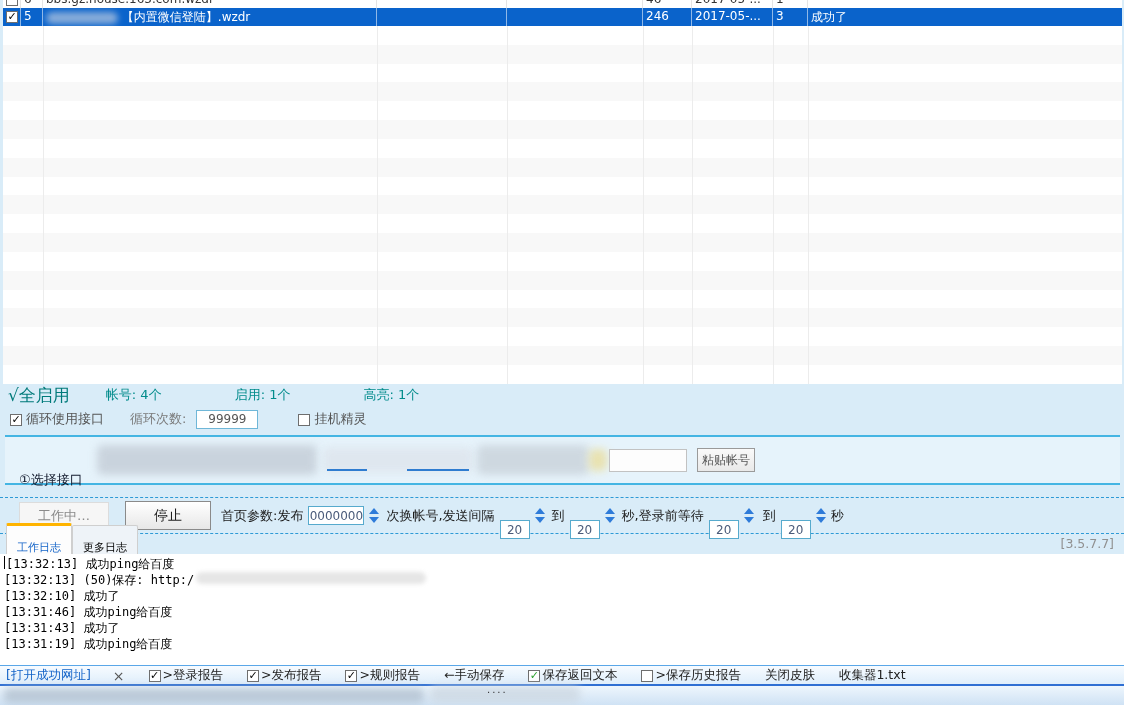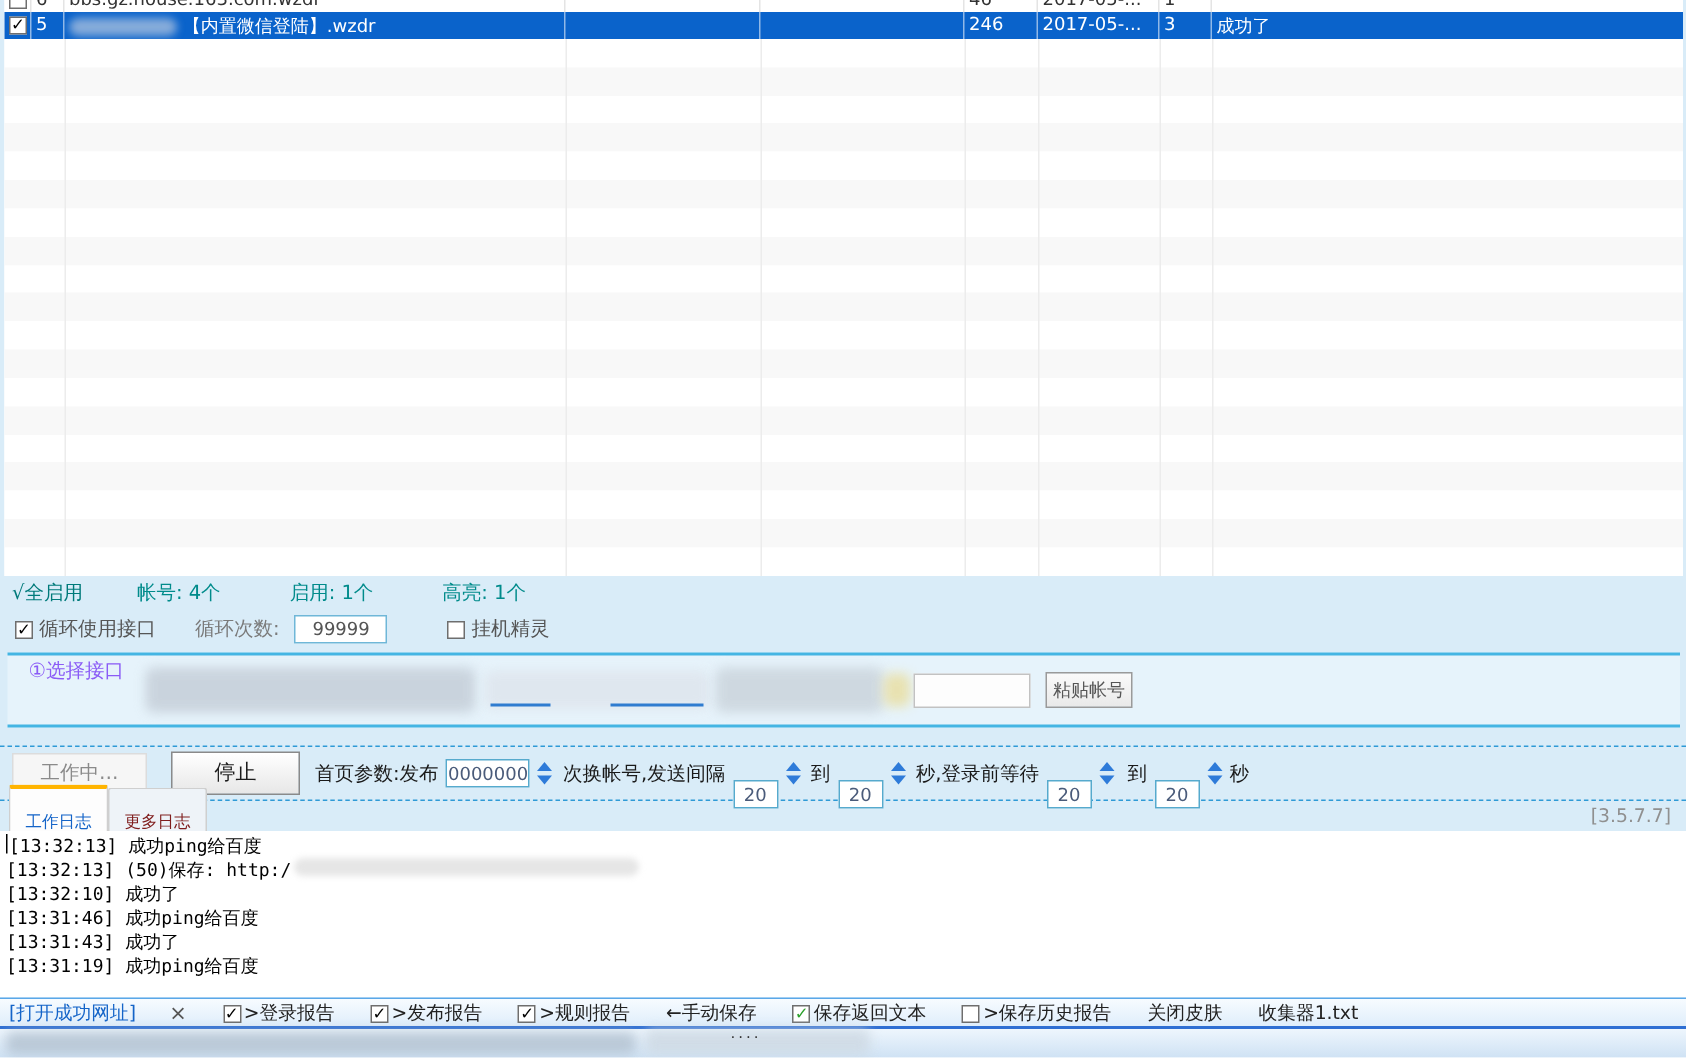--- a/index.html
+++ b/index.html
@@ -40,36 +40,36 @@
     background:#9db9dd; filter:blur(3px); opacity:.85;
   }
   .t-body { position:relative; height:358px; overflow:hidden; }
   .e-row { width:100%; }
   .e-row.odd { background:#ffffff; }
   .e-row.even { background:#f8f8f8; }
   .grid-line { position:absolute; top:0; bottom:0; width:1px; background:#ececec; }
   
   .panel { position:absolute; top:384px; left:0; right:0; bottom:0; background:#d9ecf8; }
   .acct-row { position:absolute; top:2px; left:8px; height:18px; display:flex; align-items:center; gap:36px; }
-  .enable-all { color:#007a7a; font-size:13px; }
+  .enable-all { color:#007a7a; font-size:17px; }
   .stat { color:#008b8b; font-size:13px; }
   .loop-row { position:absolute; top:24px; left:10px; height:22px; display:flex; align-items:center; }
   .loop-row label { color:#555; margin-left:4px; }
   .loop-count-label { color:#7a7a7a; margin-left:26px; }
   .loop-input {
     width:62px; height:19px; margin-left:10px; background:#fff; border:1px solid #6fb7d8;
     text-align:center; font-size:12px; color:#555; font-family:"DejaVu Sans", sans-serif;
   }
   .hang-cb { margin-left:40px; }
   
   .iface-bar {
     position:absolute; top:51px; left:5px; right:4px; height:50px;
     background:#e6f3fb; border-top:2px solid #44b5e3; border-bottom:2px solid #44b5e3;
   }
-  .iface-label { position:absolute; left:14px; top:1px; color:#8b5cf6; font-size:13px; }
+  .iface-label { position:absolute; left:14px; top:34px; color:#0f172a; font-size:13px; }
   .blurb { position:absolute; border-radius:5px; filter:blur(4px); }
   .b1 { left:92px;  top:8px;  width:220px; height:30px; background:#c3ccd6; opacity:.8;}
   .b2 { left:318px; top:10px; width:150px; height:26px; background:#dfe6ee; opacity:.9;}
   .b3 { left:472px; top:8px;  width:112px; height:30px; background:#c9d2da; opacity:.8;}
   .b4 { left:584px; top:12px; width:18px;  height:22px; background:#e9e0a8; opacity:.9;}
   .u-line { position:absolute; height:2px; background:#2f7cd0; bottom:12px; }
   .u1 { left:322px; width:40px; }
   .u2 { left:402px; width:62px; }
   .iface-whitebox {
     position:absolute; left:604px; top:12px; width:78px; height:23px;
@@ -77,21 +77,21 @@
   }
   .paste-btn {
     position:absolute; left:692px; top:11px; width:58px; height:24px;
     background:linear-gradient(#fafafa,#e9e9e9); border:1px solid #9a9a9a;
     font-size:12px; color:#555; text-align:center; line-height:22px;
   }
   
   .controls-row {
     position:absolute; top:113px; left:0; right:0; height:37px;
     border-top:1px dashed #2e9ad6; border-bottom:1px dashed #2e9ad6;
-    display:flex; align-items:center; padding-left:8px;
+    display:flex; align-items:center; padding-left:19px;
   }
   .btn-working {
     width:90px; height:27px; background:#f6f6f6; border:1px solid #dcdcdc;
     color:#8a8a8a; font-size:13px; text-align:center; line-height:25px;
   }
   .btn-stop {
     width:86px; height:29px; margin-left:16px; background:linear-gradient(#ffffff,#e7e7e7);
     border:1px solid #8a8a8a; color:#1a1a1a; font-size:14px; text-align:center; line-height:27px;
   }
   .ctl-label { margin-left:10px; color:#1a1a1a; font-size:13px; white-space:nowrap; }
@@ -103,21 +103,21 @@
   .spin { display:inline-flex; flex-direction:column; gap:3px; margin:0 5px; cursor:pointer; }
   .spin .up { width:0; height:0; border-left:5px solid transparent; border-right:5px solid transparent; border-bottom:6px solid #2e7bd9; }
   .spin .dn { width:0; height:0; border-left:5px solid transparent; border-right:5px solid transparent; border-top:6px solid #2e7bd9; }
   
   .tabs-row { position:absolute; top:150px; left:0; right:0; height:20px; display:flex; align-items:flex-end; padding-left:6px; }
   .tab {
     text-align:center; font-size:11px; border:1px solid #cfcfcf; border-bottom:none;
     border-radius:2px 2px 0 0; padding:14px 10px;
   }
   .tab.active { background:#fdfdfd; border-top:3px solid #ffb400; color:#1464c8; height:20px; line-height:16px; }
-  .tab.inactive { background:#eef3f8; color:#7f1d1d; height:17px; line-height:16px; }
+  .tab.inactive { background:#eef3f8; color:#000000; height:17px; line-height:16px; }
   .version { position:absolute; right:10px; top:2px; color:#909090; font-size:12.5px; }
   
   .log-area {
     position:absolute; top:170px; left:0; right:0; height:111px; background:#ffffff;
     font-family:"DejaVu Sans Mono", monospace; font-size:12px; line-height:16px; color:#000;
     padding:2px 0 0 4px; overflow:hidden;
   }
   .log-line { display:flex; align-items:flex-start; white-space:pre; }
   .caret { display:inline-block; width:1px; height:13px; background:#000; margin-right:1px; }
   .blur-log { display:inline-block; width:230px; height:12px; margin-left:2px; border-radius:6px; background:#e6e6e6; filter:blur(2px); }
@@ -204,21 +204,21 @@
       <div class="grid-line" style="left: 689px;"></div>
       <div class="grid-line" style="left: 770px;"></div>
       <div class="grid-line" style="left: 805px;"></div>
     </div>
 </div>
 
 <div class="panel">
 
   <div class="acct-row">
     <span class="enable-all">√全启用</span>
-    <span class="stats-list" style="display:flex; gap:46px;">
+    <span class="stats-list" style="display:flex; gap:73px;">
 
     <span class="stat">帐号: 4个</span>
         <span class="stat">启用: 1个</span>
         <span class="stat">高亮: 1个</span>
       </span>
   </div>
 
   <div class="loop-row">
     <span class="cb">✓</span>
     <label>循环使用接口</label>

